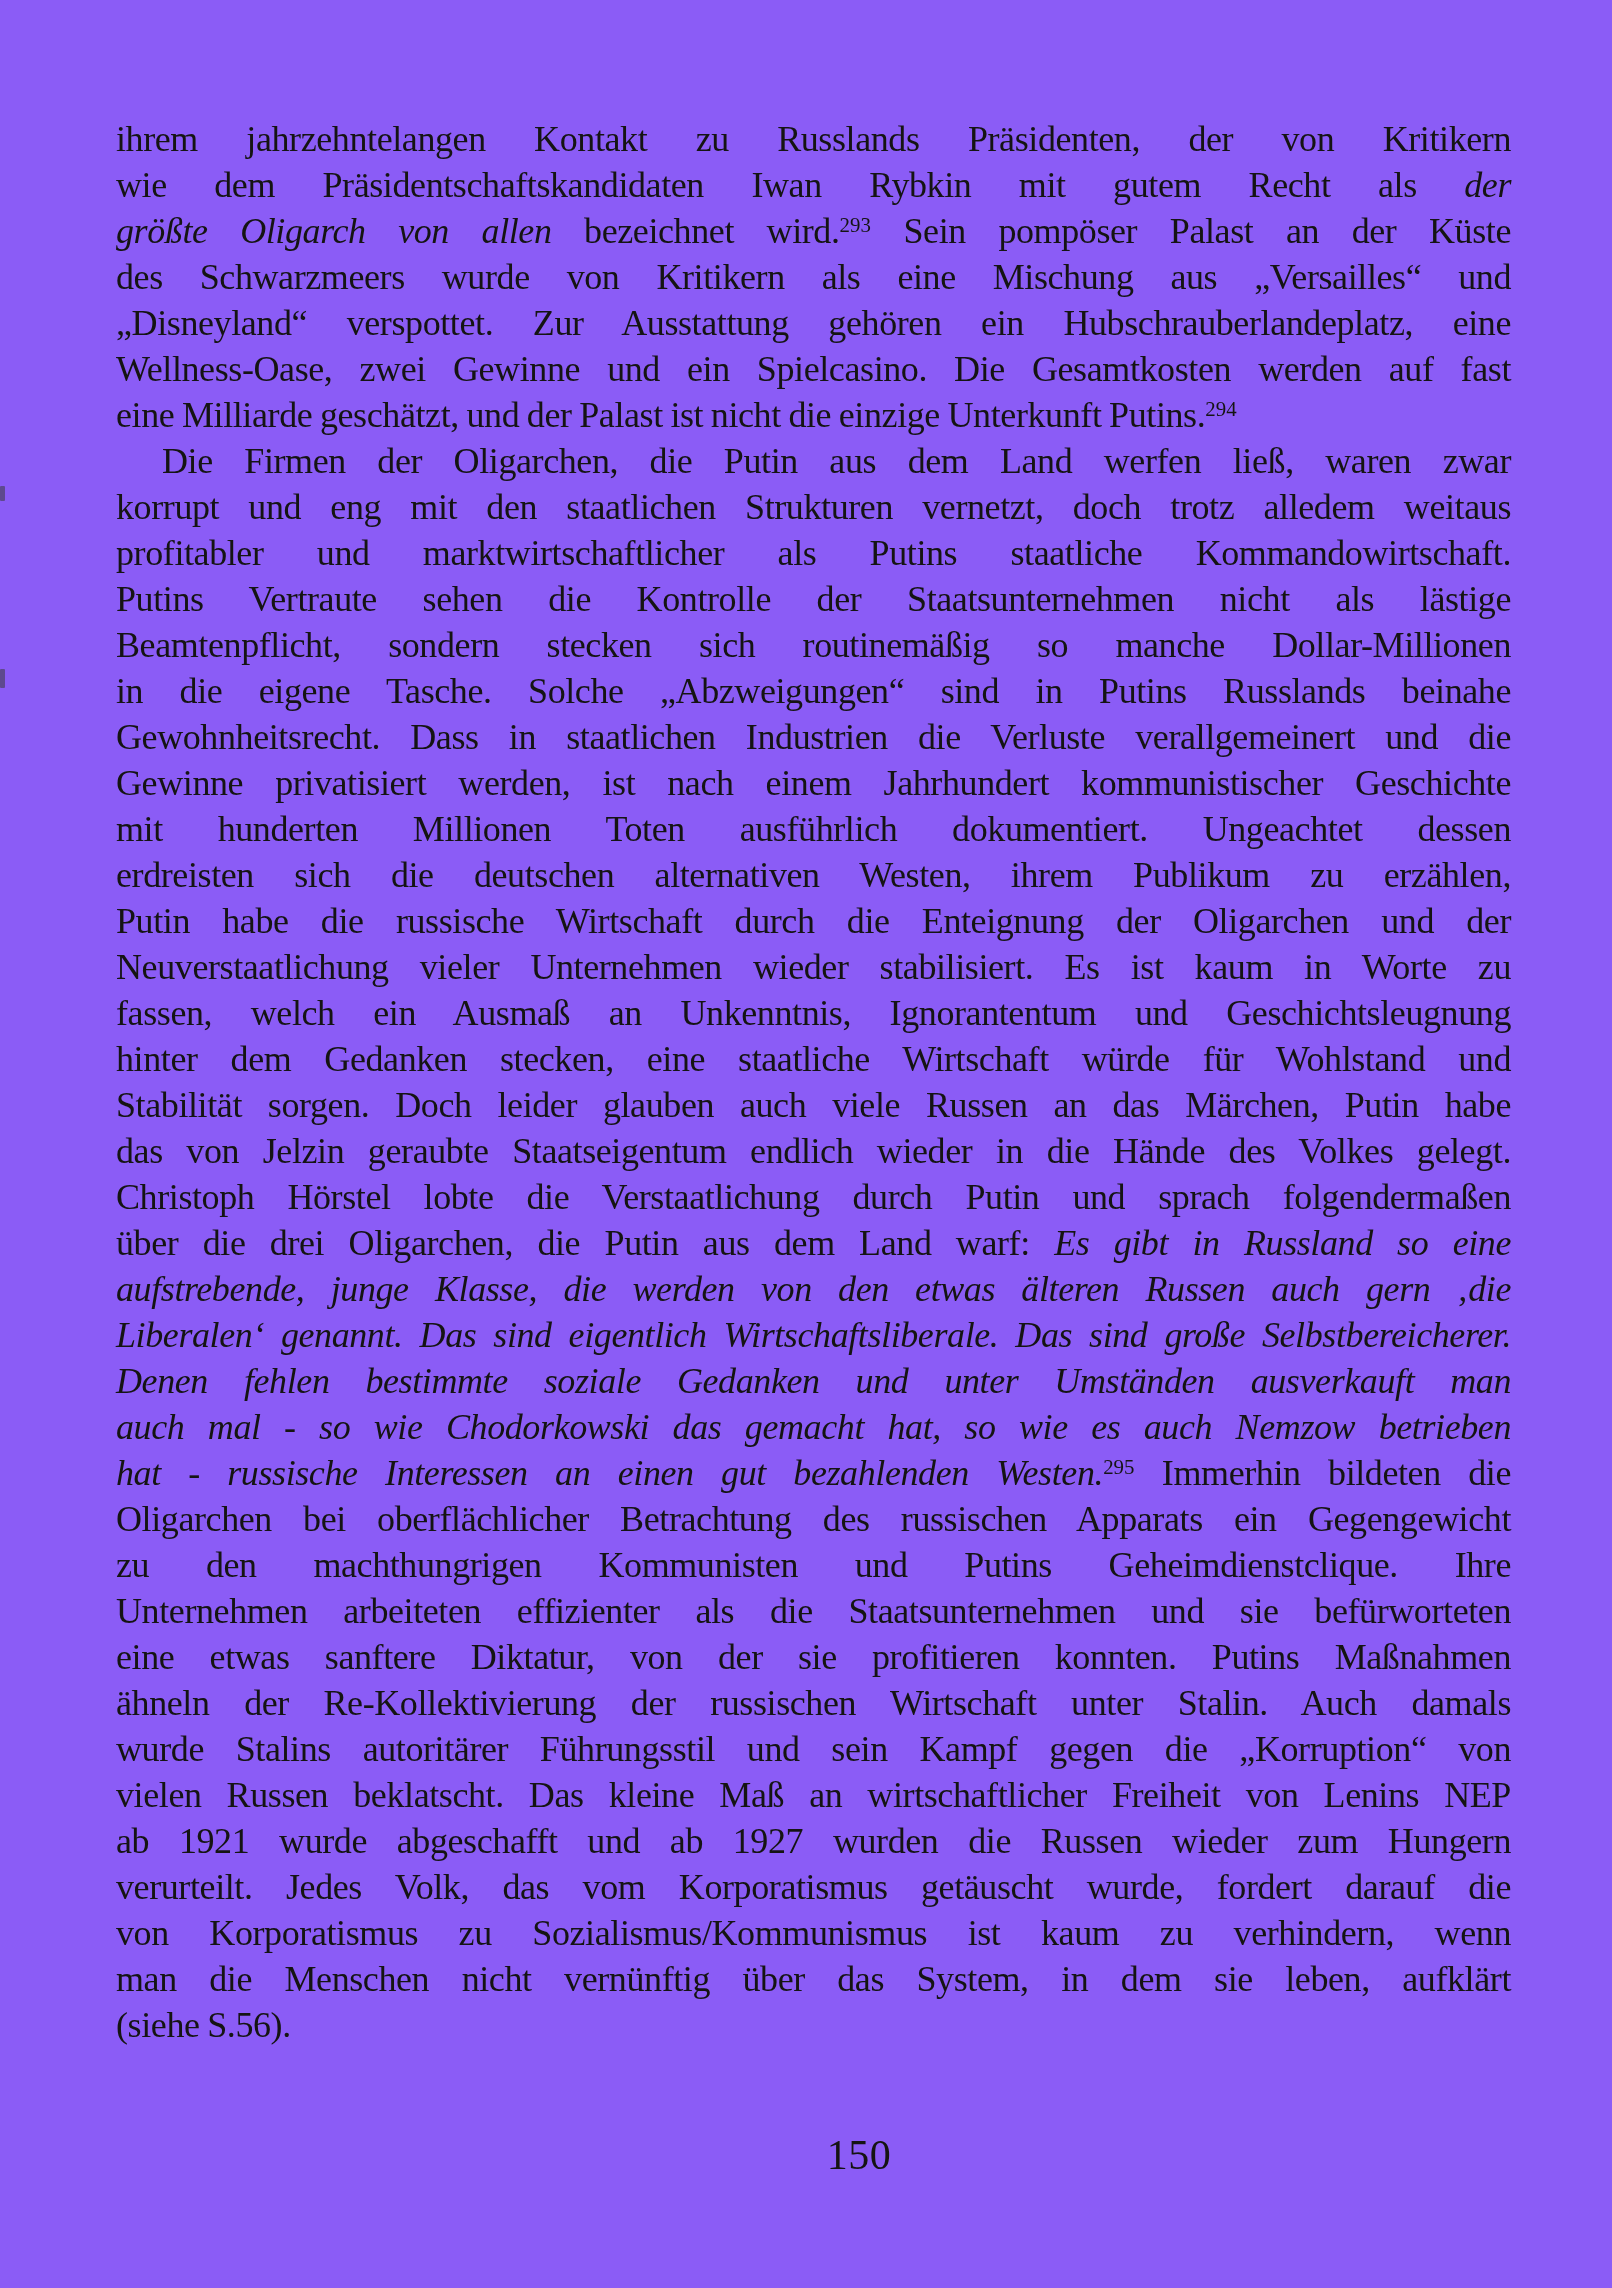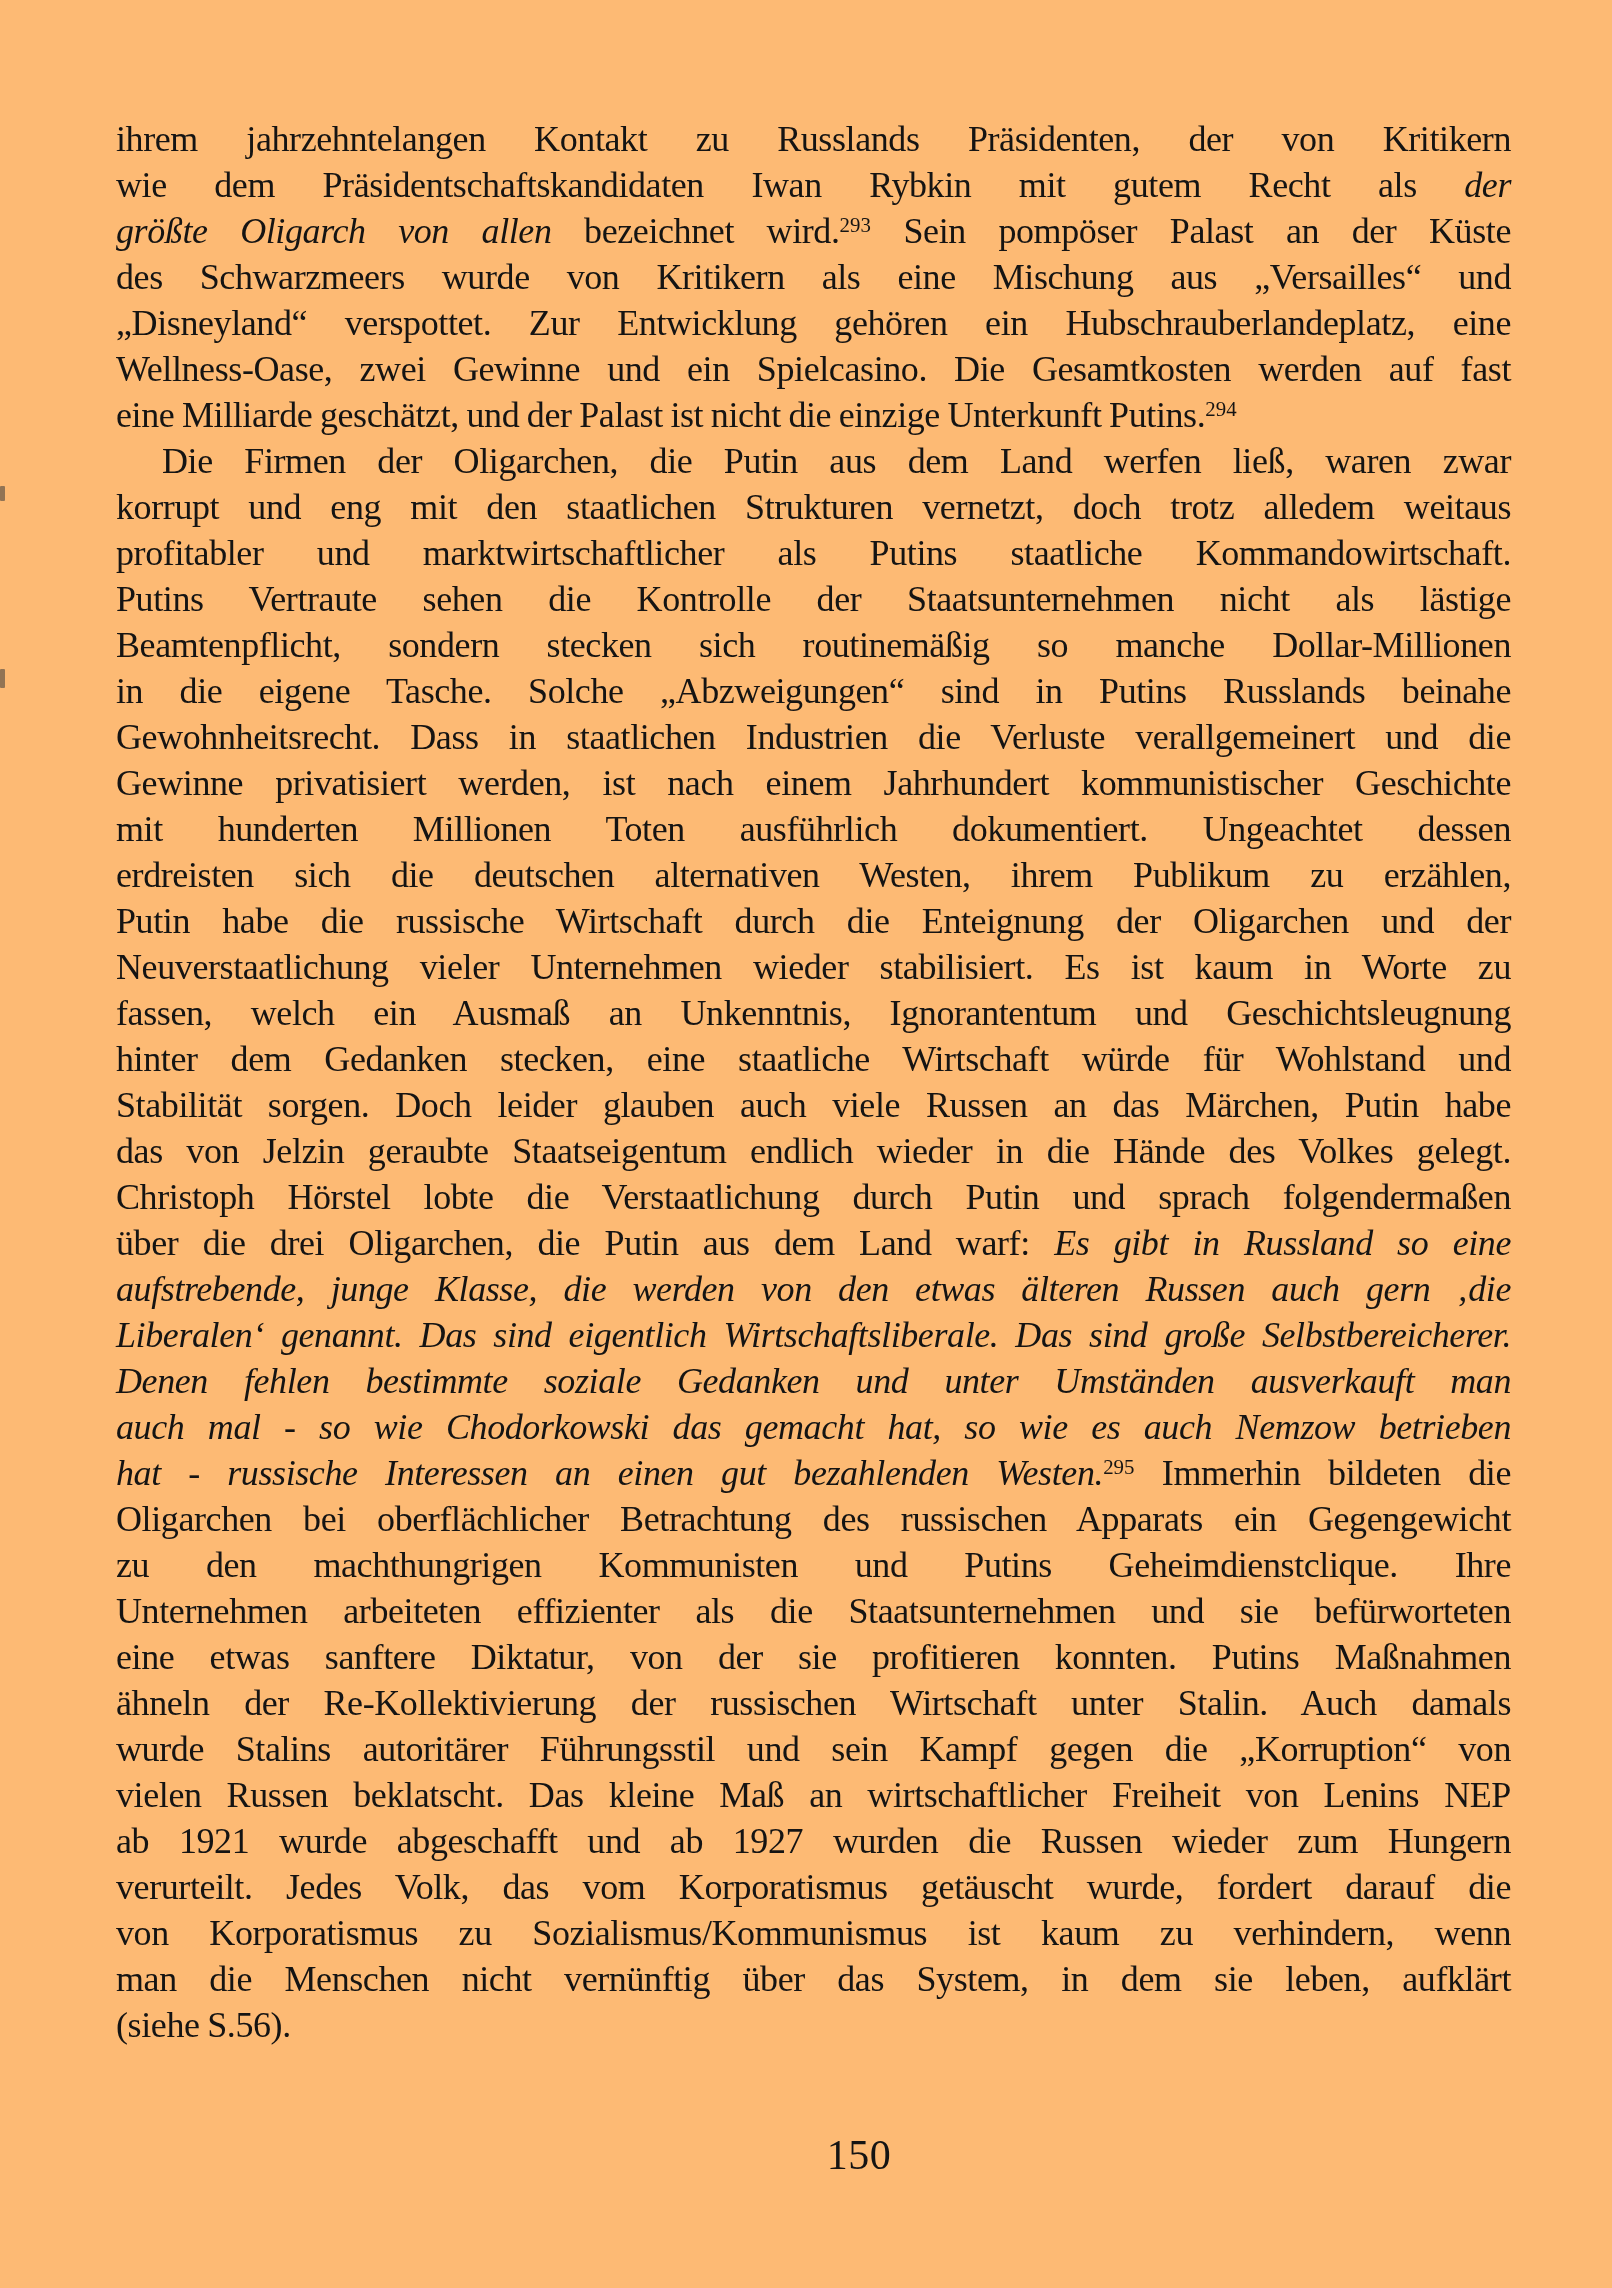--- a/index.html
+++ b/index.html
@@ -1,20 +1,20 @@
 <!DOCTYPE html>
 <html><head>
 <meta charset="utf-8">
 <style>
   html, body { margin: 0; padding: 0; background: #e8e8e8; }
   .page {
     position: relative;
     width: 1612px;
     height: 2288px;
-    background: #fdba74;
+    background: #8b5cf6;
     overflow: hidden;
     font-family: "Liberation Serif", serif;
     color: #151413;
   }
   .text-block {
     position: absolute;
     left: 116px;
     top: 116px;
     width: 1395px;
   }
@@ -64,21 +64,21 @@
 <body>
 
 <div class="page">
   <div class="edge-mark m1"></div>
   <div class="edge-mark m2"></div>
   <div class="text-block" id="text-block">
       <div class="line"><span>ihrem jahrzehntelangen Kontakt zu Russlands Präsidenten, der von Kritikern</span></div>
       <div class="line"><span>wie dem Präsidentschaftskandidaten Iwan Rybkin mit gutem Recht als </span><span class="seg-italic">der</span></div>
       <div class="line"><span class="seg-italic">größte Oligarch von allen</span><span> bezeichnet wird.</span><span class="seg-sup">293</span><span> Sein pompöser Palast an der Küste</span></div>
       <div class="line"><span>des Schwarzmeers wurde von Kritikern als eine Mischung aus „Versailles“ und</span></div>
-      <div class="line"><span>„Disneyland“ verspottet. Zur Entwicklung gehören ein Hubschrauberlandeplatz, eine</span></div>
+      <div class="line"><span>„Disneyland“ verspottet. Zur Ausstattung gehören ein Hubschrauberlandeplatz, eine</span></div>
       <div class="line"><span>Wellness-Oase, zwei Gewinne und ein Spielcasino. Die Gesamtkosten werden auf fast</span></div>
       <div class="line no-just"><span>eine Milliarde geschätzt, und der Palast ist nicht die einzige Unterkunft Putins.</span><span class="seg-sup">294</span></div>
       <div class="line indent"><span>Die Firmen der Oligarchen, die Putin aus dem Land werfen ließ, waren zwar</span></div>
       <div class="line"><span>korrupt und eng mit den staatlichen Strukturen vernetzt, doch trotz alledem weitaus</span></div>
       <div class="line"><span>profitabler und marktwirtschaftlicher als Putins staatliche Kommandowirtschaft.</span></div>
       <div class="line"><span>Putins Vertraute sehen die Kontrolle der Staatsunternehmen nicht als lästige</span></div>
       <div class="line"><span>Beamtenpflicht, sondern stecken sich routinemäßig so manche Dollar-Millionen</span></div>
       <div class="line"><span>in die eigene Tasche. Solche „Abzweigungen“ sind in Putins Russlands beinahe</span></div>
       <div class="line"><span>Gewohnheitsrecht. Dass in staatlichen Industrien die Verluste verallgemeinert und die</span></div>
       <div class="line"><span>Gewinne privatisiert werden, ist nach einem Jahrhundert kommunistischer Geschichte</span></div>

